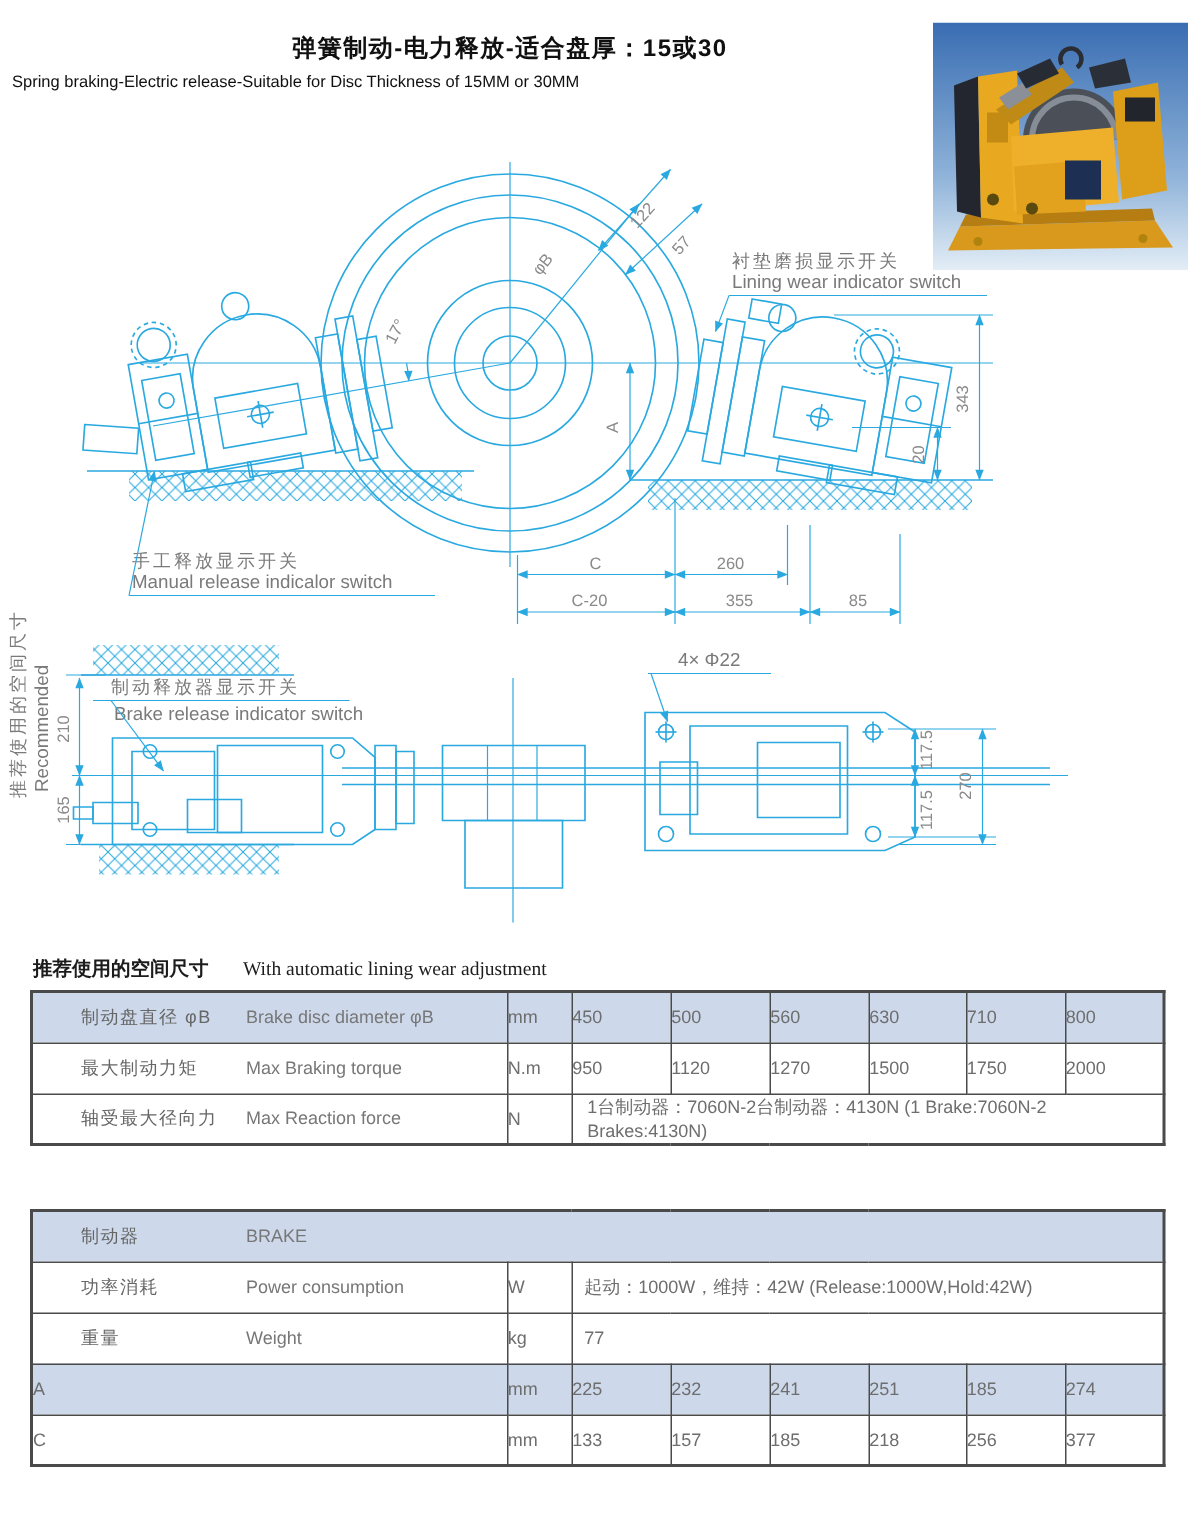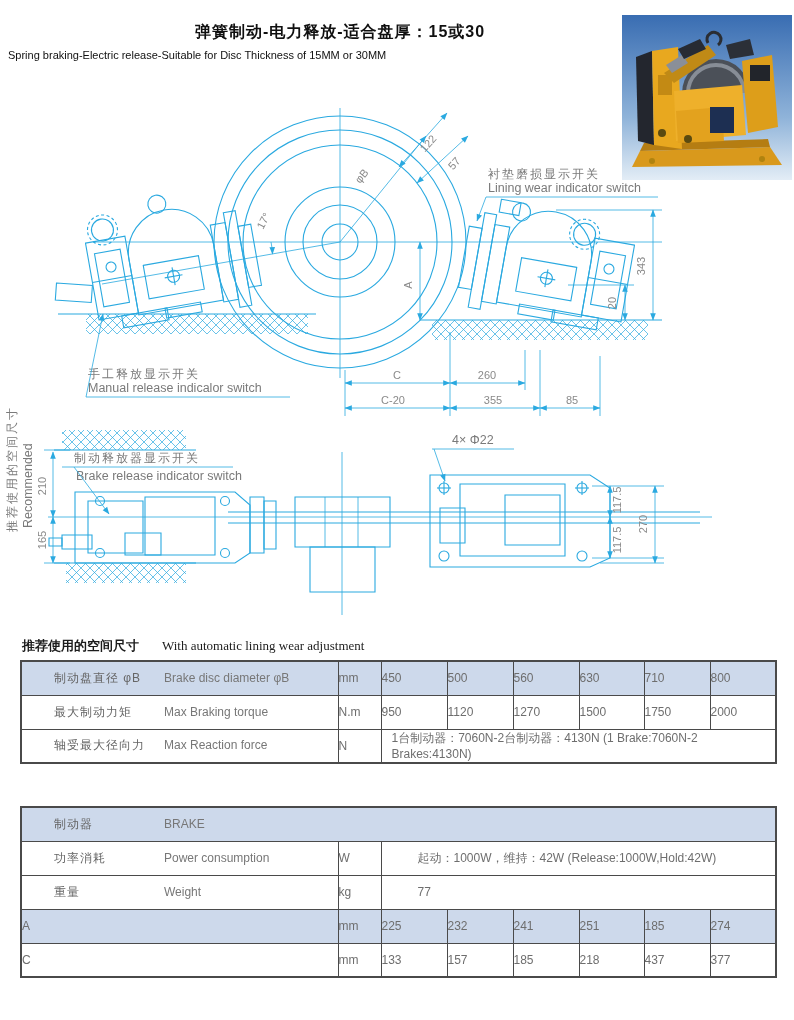--- a/index.html
+++ b/index.html
@@ -30,21 +30,21 @@
                border:2px solid #4a4a4a; }
   .t1 { top:660px; }
   .t2 { top:806px; }
   table.spec td { border:1px solid #4a4a4a; height:34px; font-size:12px; color:#6e6e6e;
                   text-align:left; vertical-align:middle; background:#fff; }
   tr.blue td { background:#cdd9eb; }
   td.lbl { text-align:left; padding-left:32px; }
   td.lbl .zh { display:inline-block; min-width:110px; letter-spacing:1px; color:#666; }
   td.lbl .en { color:#777; }
   td.lbl-right { text-align:right; padding-right:16px; color:#666; }
-  td.val-l { text-align:left; padding-left:36px;margin-top:37px; }
+  td.val-l { text-align:left; padding-left:8px;margin-top:37px; }
   td.val-l2 { text-align:left; padding-left:10px; }
   td.nb-r { border-right:none; }
   td.nb-l { border-left:none; }
 </style>
 </head>
 <body>
 
 <div class="page">
 
   <div class="title-zh">弹簧制动-电力释放-适合盘厚：15或30</div>
@@ -367,19 +367,19 @@
         <td>185</td>
         <td>274</td>
       </tr>
       <tr>
         <td class="lbl-right">C</td>
         <td>mm</td>
         <td>133</td>
         <td>157</td>
         <td>185</td>
         <td>218</td>
-        <td>437</td>
+        <td>256</td>
         <td>377</td>
       </tr>
     </tbody>
   </table>
 
 </div>
 
 </body></html>

